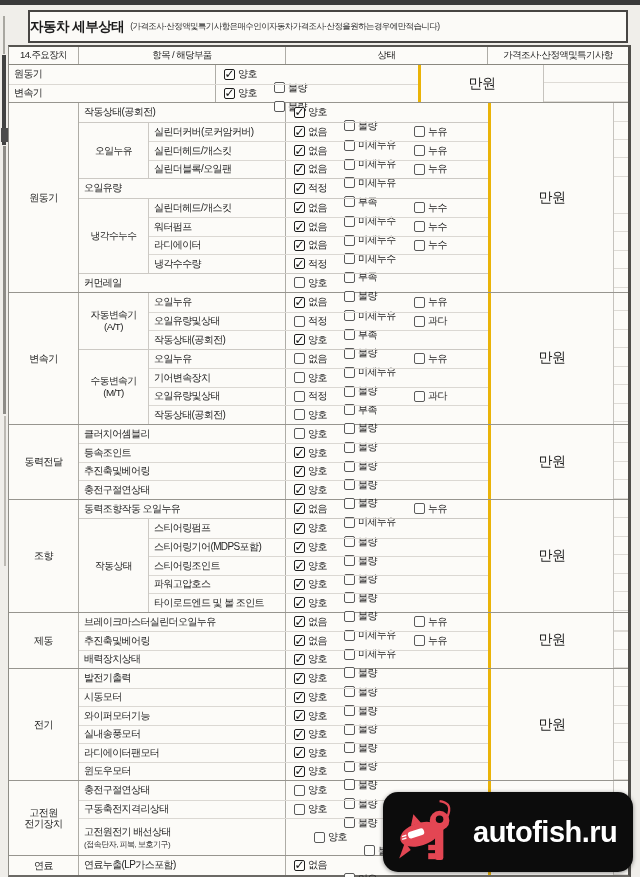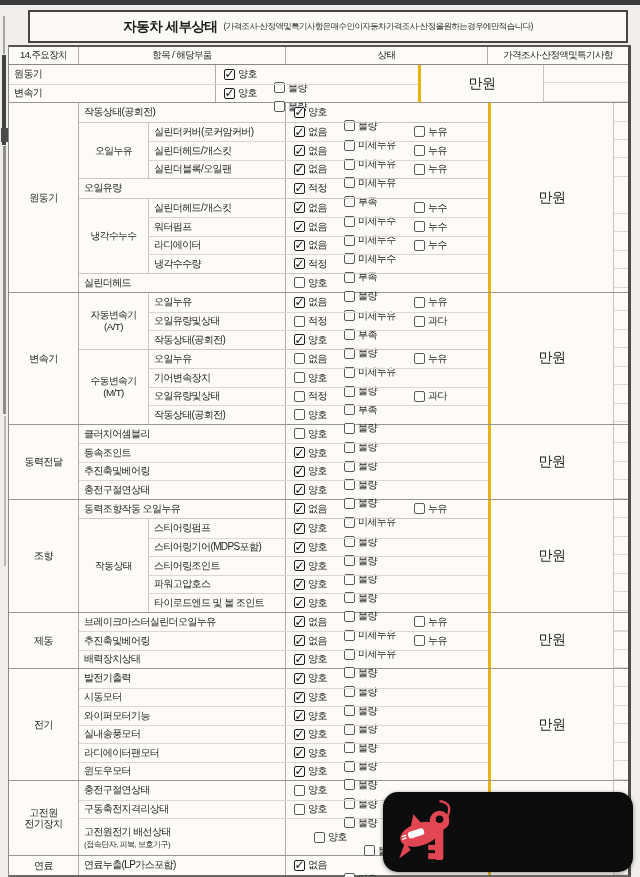--- a/index.html
+++ b/index.html
@@ -15,21 +15,21 @@
   .edge1{position:absolute;left:3px;top:16px;width:2px;height:38px;background:#a9a7a1;}
   .edge2{position:absolute;left:2px;top:55px;width:4px;height:90px;background:#424242;}
   .edge3{position:absolute;left:1px;top:128px;width:7px;height:14px;background:#4c4c4c;}
   .edge4{position:absolute;left:3px;top:146px;width:3px;height:268px;background:#8d8b86;}
   .edge5{position:absolute;left:4px;top:416px;width:2px;height:150px;background:#bcb9b3;}
   .bshadow{position:absolute;left:10px;top:863px;width:360px;height:2px;background:#d7d4ce;}
 
   .titlebox{
     position:absolute;left:28px;top:10px;width:600px;height:33px;
     border:2px solid #474543;background:#fbfaf7;box-sizing:border-box;
-    display:flex;align-items:center;justify-content:center;gap:6px;white-space:nowrap;
+    display:flex;align-items:center;gap:6px;white-space:nowrap;
   }
   .title-main{font-size:13.5px;font-weight:bold;color:#1b1b1b;letter-spacing:-0.5px;}
   .title-sub{font-size:8.5px;color:#2e2e2e;letter-spacing:-0.6px;}
 
   .sheet{
     position:absolute;left:8px;top:45px;width:623px;box-sizing:border-box;
     background:#fcfbf8;
     border-left:1px solid #8f8d87;border-right:3px solid #504e4a;
     border-top:2px solid #565450;border-bottom:2px solid #6b6965;
     display:flex;flex-direction:column;
@@ -338,21 +338,21 @@
                     <div class="olbl">부족</div>
                   </div>
                 </div>
               </div>
             </div>
           </div>
           <div class="seg sbt">
             <div class="seg-rows">
               <div class="row">
                 <div class="cell-item">
-                  <div class="item-main">실린더헤드</div>
+                  <div class="item-main">커먼레일</div>
                 </div>
                 <div class="cell-status">
                   <div class="opt">
                     <div class="box"></div>
                     <div class="olbl">양호</div>
                   </div>
                   <div class="opt">
                     <div class="box"></div>
                     <div class="olbl">불량</div>
                   </div>
@@ -953,13 +953,14 @@
         <polygon points="26,34 34,20 40,34"></polygon>
       </g>
     </g>
     <circle cx="60" cy="28" r="5" fill="#0c0c0c"></circle>
     <g transform="rotate(-18 30 47)">
       <rect x="18" y="42" width="22" height="9" rx="4" fill="#fff"></rect>
       <rect x="10" y="44" width="6" height="1.8" fill="#fff"></rect>
       <rect x="9" y="47.5" width="6" height="1.8" fill="#fff"></rect>
     </g>
   </svg>
+  <span class="wm-text">autofish.ru</span>
 </div>
 
 </body></html>

